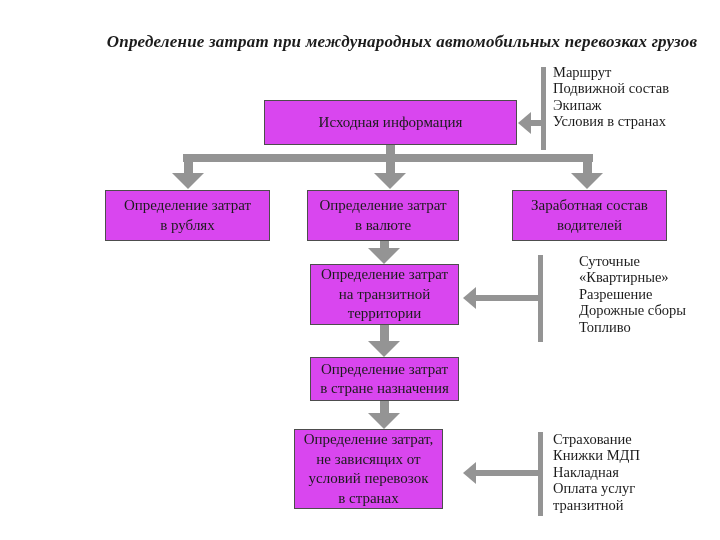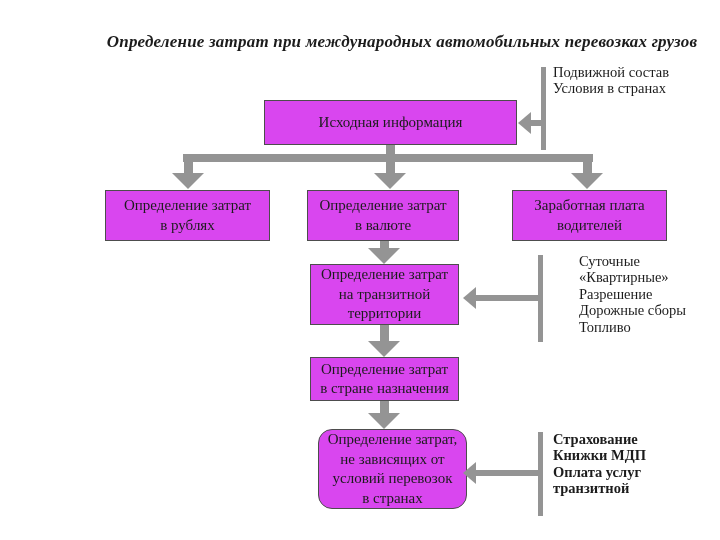--- a/index.html
+++ b/index.html
@@ -77,41 +77,43 @@
 <div class="page">
 
   <div class="title">Определение затрат при международных автомобильных перевозках грузов</div>
 
   <div class="box" style="left:222px; top:100px; width:253px; height:45px;">Исходная информация</div>
 
   <div class="vbar" style="left:499px; top:67px; width:5px; height:83px;"></div>
   <div class="stem" style="left:489px; top:120px; width:10px; height:6px;"></div>
   <div class="head-left" style="left:476px; top:112px;"></div>
   <div class="side-list" style="left:511px; top:64px; width:150px;">
+    <div class="side-item">Маршрут</div>
     <div class="side-item">Подвижной состав</div>
+    <div class="side-item">Экипаж</div>
     <div class="side-item">Условия в странах</div>
   </div>
 
   <div class="stem" style="left:344px; top:145px; width:9px; height:13px;"></div>
   <div class="hbar" style="left:141px; top:154px; width:410px; height:8px;"></div>
 
   <div class="stem" style="left:142px; top:162px; width:9px; height:11px;"></div>
   <div class="head-down" style="left:130px; top:173px;"></div>
 
   <div class="stem" style="left:344px; top:162px; width:9px; height:11px;"></div>
   <div class="head-down" style="left:332px; top:173px;"></div>
 
   <div class="stem" style="left:541px; top:162px; width:9px; height:11px;"></div>
   <div class="head-down" style="left:529px; top:173px;"></div>
 
   <div class="box" style="left:63px; top:190px; width:165px; height:51px;">Определение затрат
 в рублях</div>
   <div class="box" style="left:265px; top:190px; width:152px; height:51px;">Определение затрат
 в валюте</div>
-  <div class="box" style="left:470px; top:190px; width:155px; height:51px;">Заработная плата
+  <div class="box" style="left:470px; top:190px; width:155px; height:51px;">Заработная состав
 водителей</div>
 
   <div class="stem" style="left:338px; top:241px; width:9px; height:7px;"></div>
   <div class="head-down" style="left:326px; top:248px;"></div>
 
   <div class="box" style="left:268px; top:264px; width:149px; height:61px;">Определение затрат
 на транзитной
 территории</div>
 
   <div class="vbar" style="left:496px; top:255px; width:5px; height:87px;"></div>
@@ -127,27 +129,28 @@
 
   <div class="stem" style="left:338px; top:325px; width:9px; height:16px;"></div>
   <div class="head-down" style="left:326px; top:341px;"></div>
 
   <div class="box" style="left:268px; top:357px; width:149px; height:44px;">Определение затрат
 в стране назначения</div>
 
   <div class="stem" style="left:338px; top:401px; width:9px; height:12px;"></div>
   <div class="head-down" style="left:326px; top:413px;"></div>
 
-  <div class="box" style="left:276px; top:429px; width:149px; height:80px;border-radius:14px;">Определение затрат,
+  <div class="box" style="left:252px; top:429px; width:149px; height:80px;">Определение затрат,
 не зависящих от
 условий перевозок
 в странах</div>
 
   <div class="vbar" style="left:496px; top:432px; width:5px; height:84px;"></div>
   <div class="stem" style="left:434px; top:470px; width:62px; height:6px;"></div>
   <div class="head-left" style="left:421px; top:462px;"></div>
-  <div class="side-list" style="left:511px; top:431px; width:105px;font-weight:bold;">
+  <div class="side-list" style="left:511px; top:431px; width:105px;">
     <div class="side-item">Страхование</div>
     <div class="side-item">Книжки МДП</div>
+    <div class="side-item">Накладная</div>
     <div class="side-item">Оплата услуг транзитной</div>
   </div>
 
 </div>
 
 </body></html>

